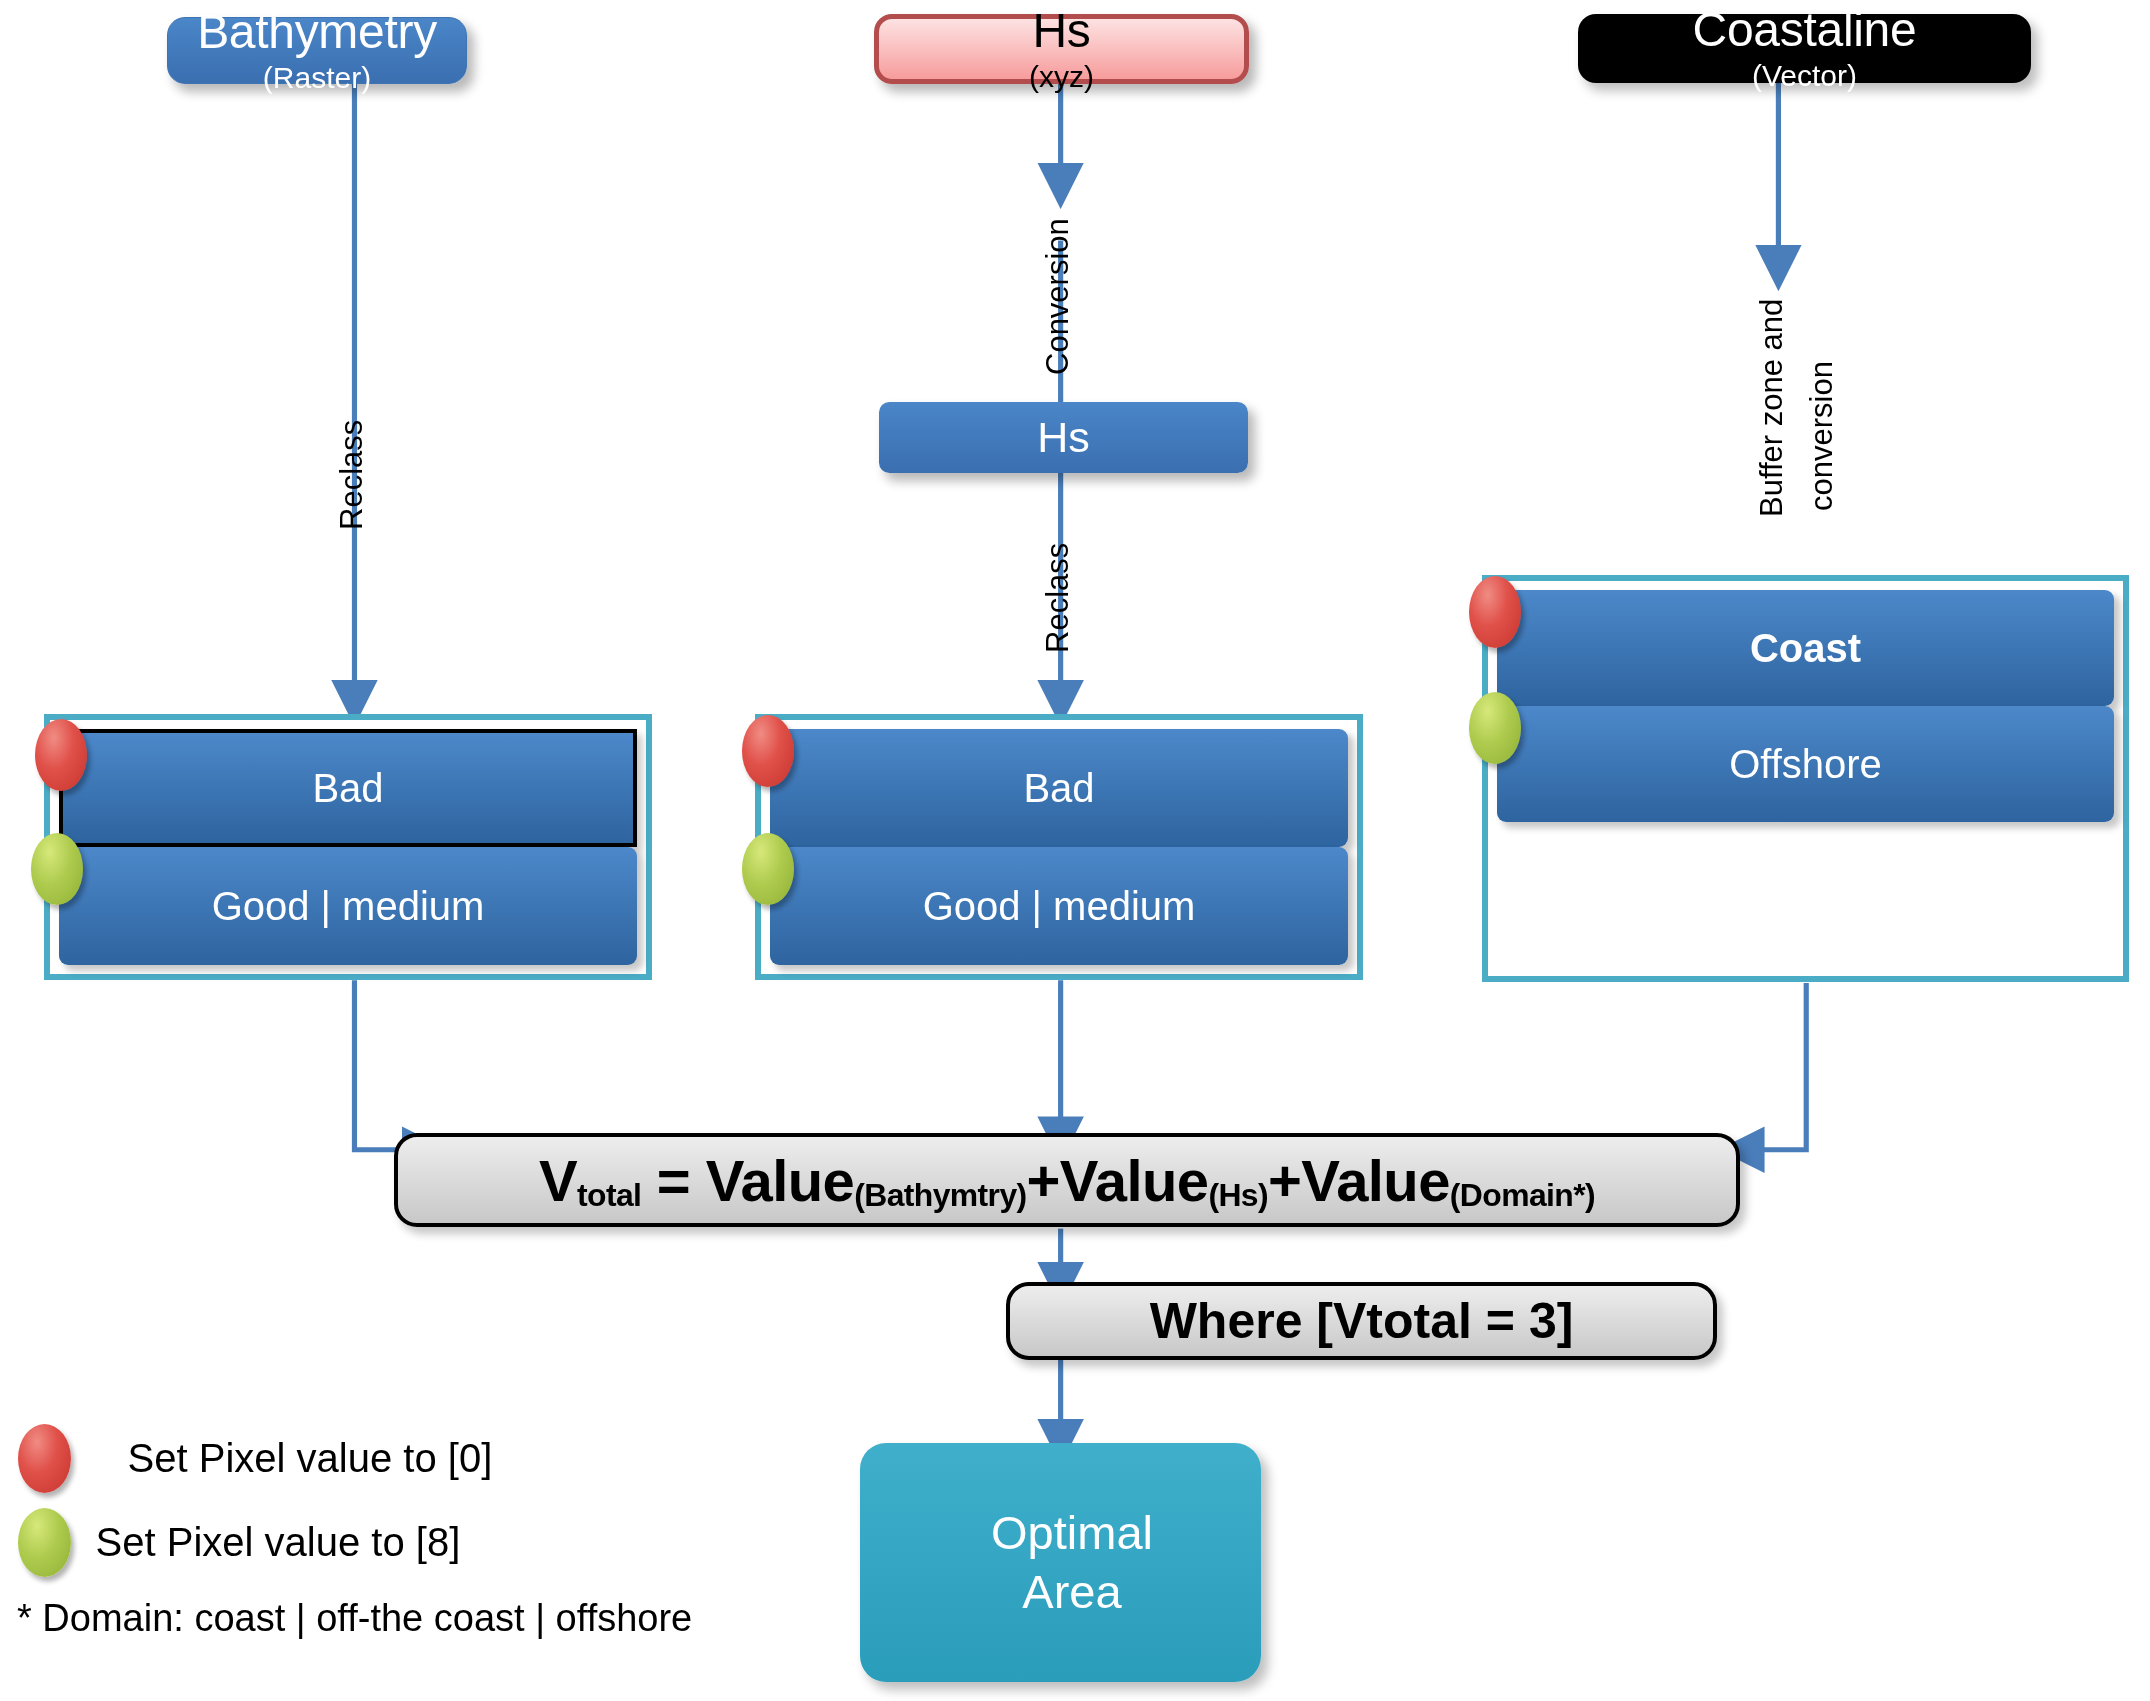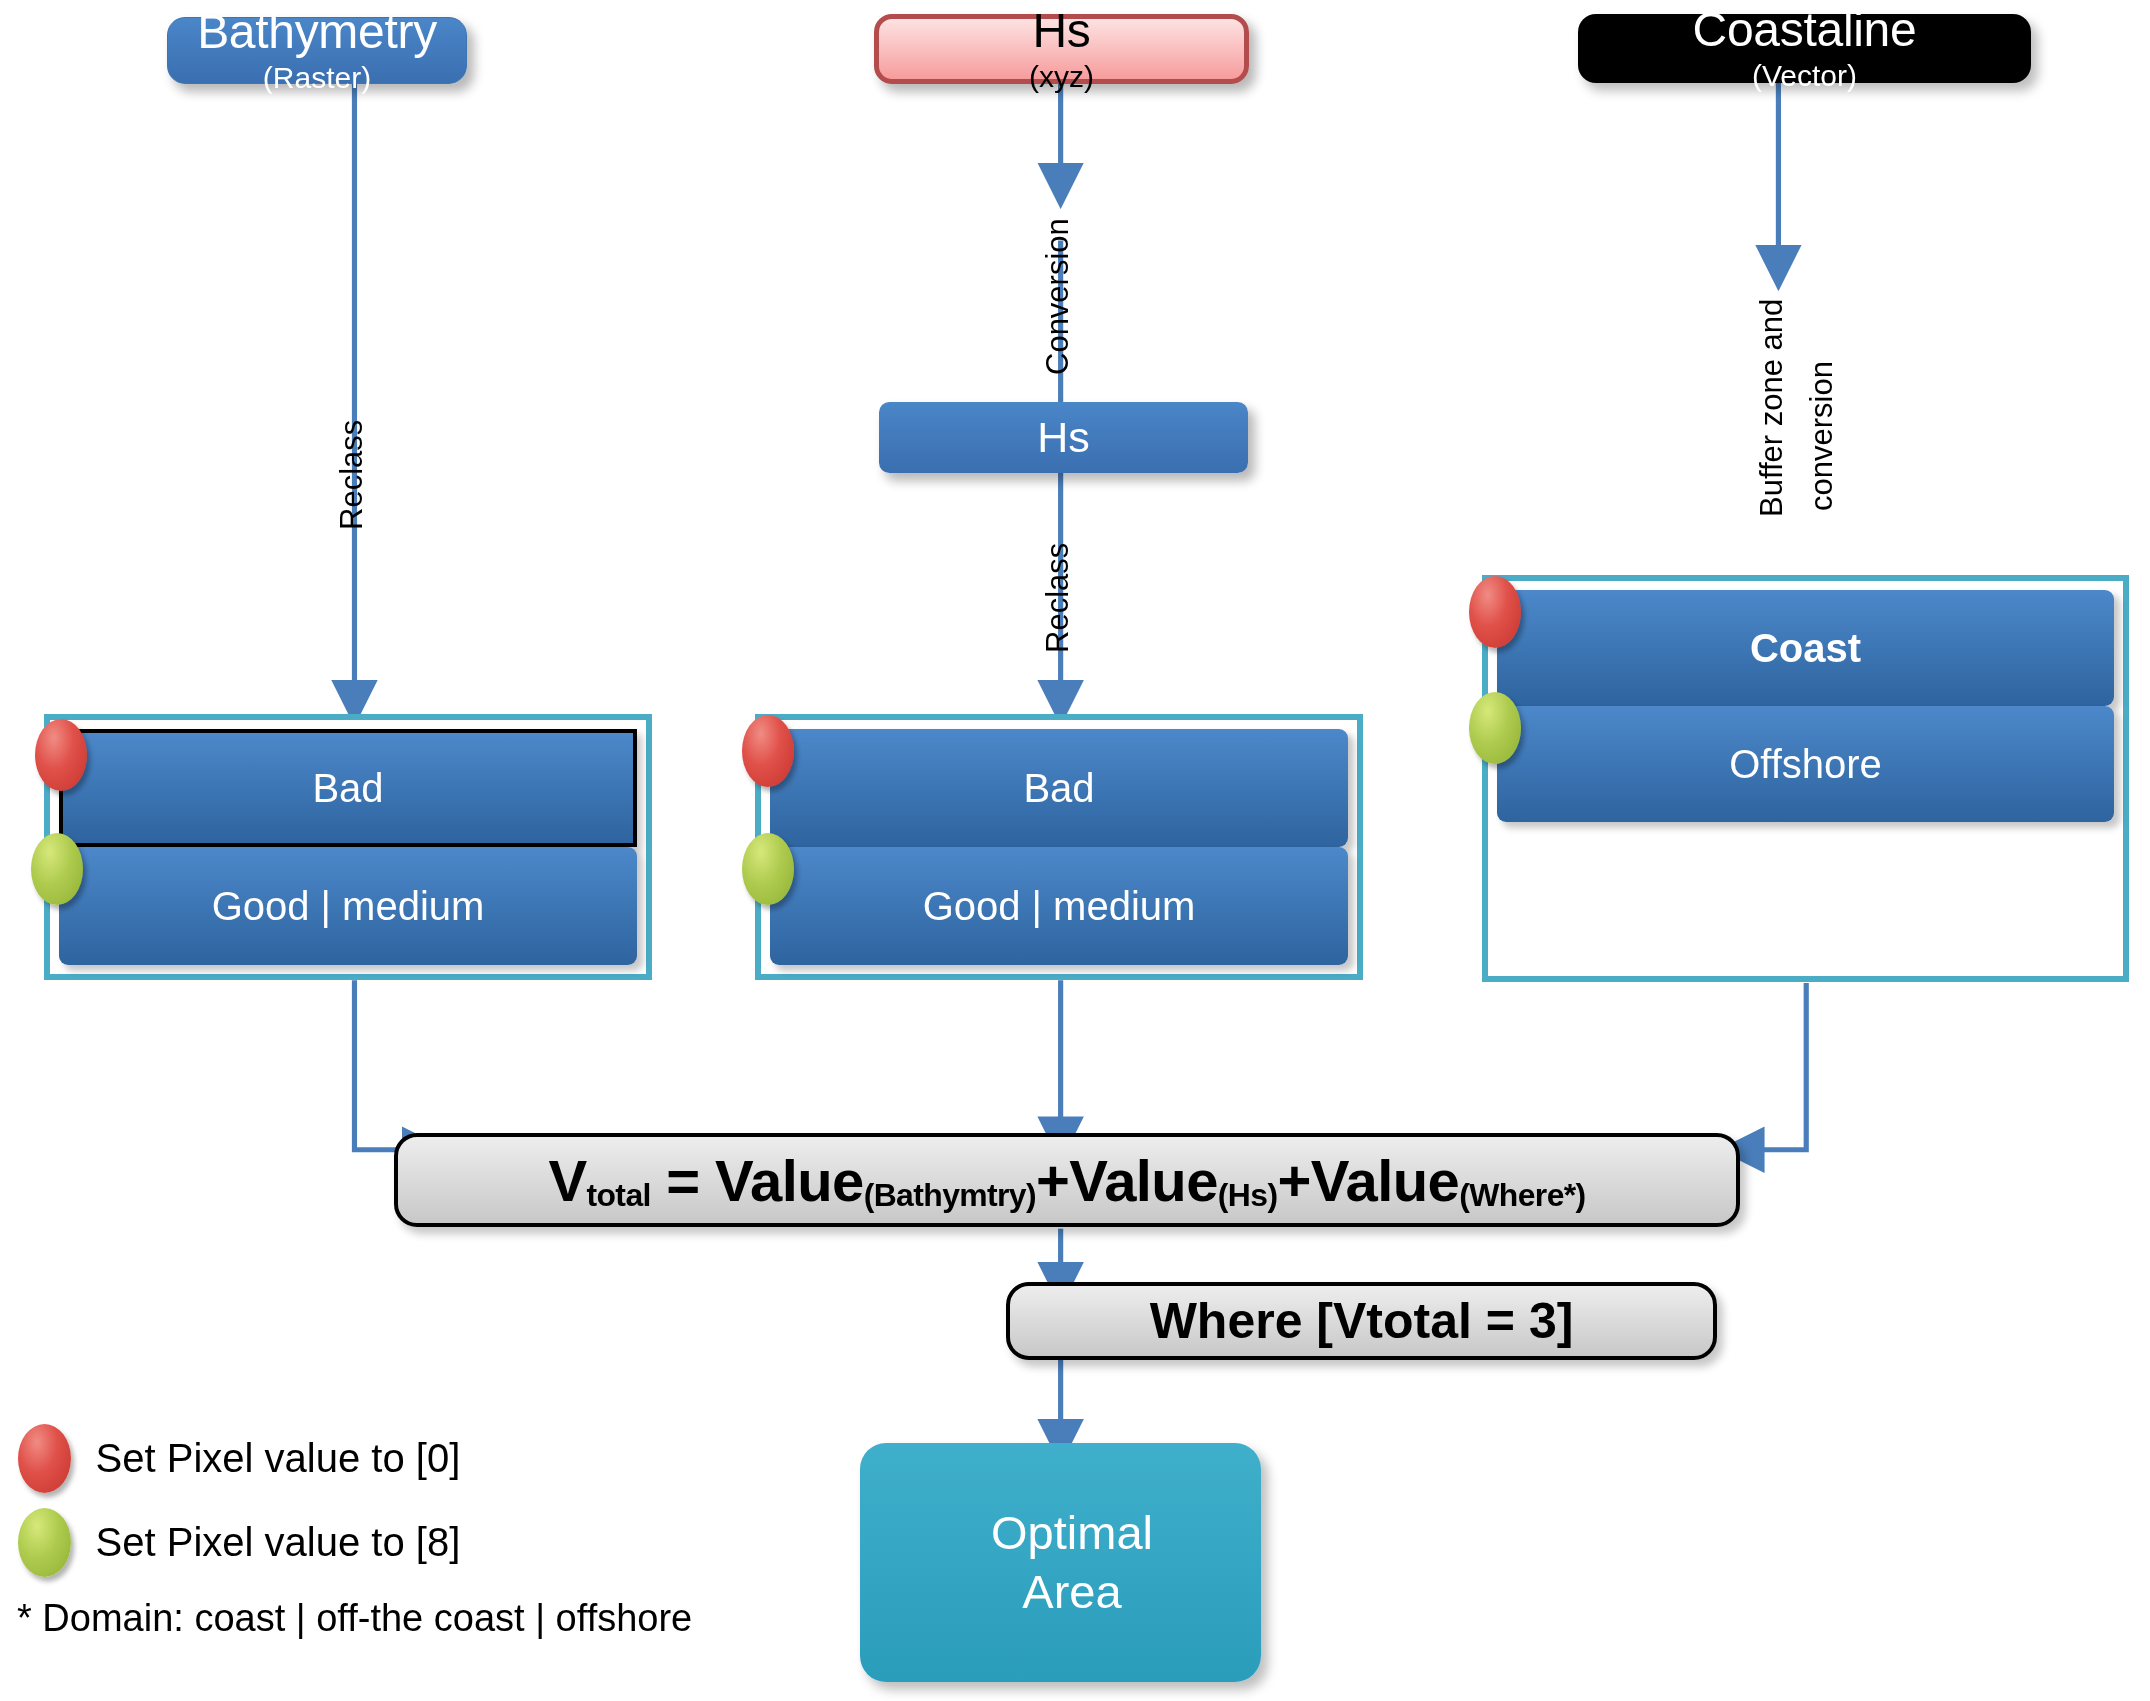--- a/index.html
+++ b/index.html
@@ -290,34 +290,34 @@
       <span>Coast</span>
     </div>
     <div class="classbox" style="height:116px;">
       <span class="dot green"></span>
       <span>Offshore</span>
     </div>
   </div>
 
   <div class="grayplate" style="left:394px; top:1133px; width:1346px; height:94px;">
     <div class="formula-text">
-      <span>V</span><sub>total</sub><span> = Value</span><sub>(Bathymtry)</sub><span>+Value</span><sub>(Hs)</sub><span>+Value</span><sub>(Where*)</sub>
+      <span>V</span><sub>total</sub><span> = Value</span><sub>(Bathymtry)</sub><span>+Value</span><sub>(Hs)</sub><span>+Value</span><sub>(Domain*)</sub>
     </div>
   </div>
 
   <div class="grayplate" style="left:1006px; top:1282px; width:711px; height:78px;">
     <div class="where-text">Where  [Vtotal = 3]</div>
   </div>
 
   <div class="optimal" style="left:860px; top:1443px; width:401px; height:239px;">
     <div>Optimal</div>
     <div>Area</div>
   </div>
 
-  <div class="legend-row" style="left:18px; top:1423px; width:685px; height:71px;">
+  <div class="legend-row" style="left:18px; top:1423px; width:685px; height:71px;gap:32px;">
     <span class="legend-dot red"></span>
     <span class="legend-text">Set Pixel value to [0]</span>
   </div>
 
   <div class="legend-row" style="left:18px; top:1507px; width:685px; height:71px;">
     <span class="legend-dot green"></span>
     <span class="legend-text">Set Pixel value to [8]</span>
   </div>
 
   <div class="footnote" style="left:17px; top:1597px;">* Domain: coast | off-the coast  | offshore</div>

